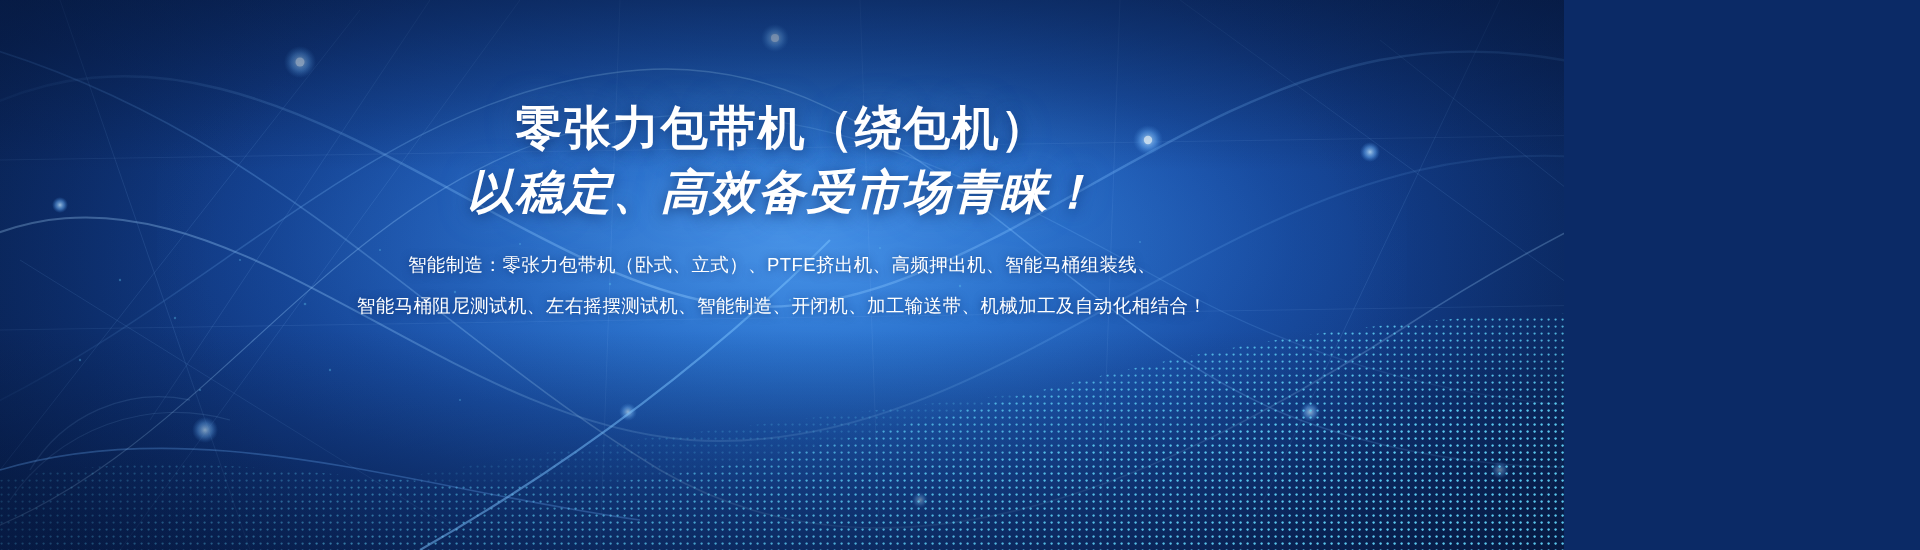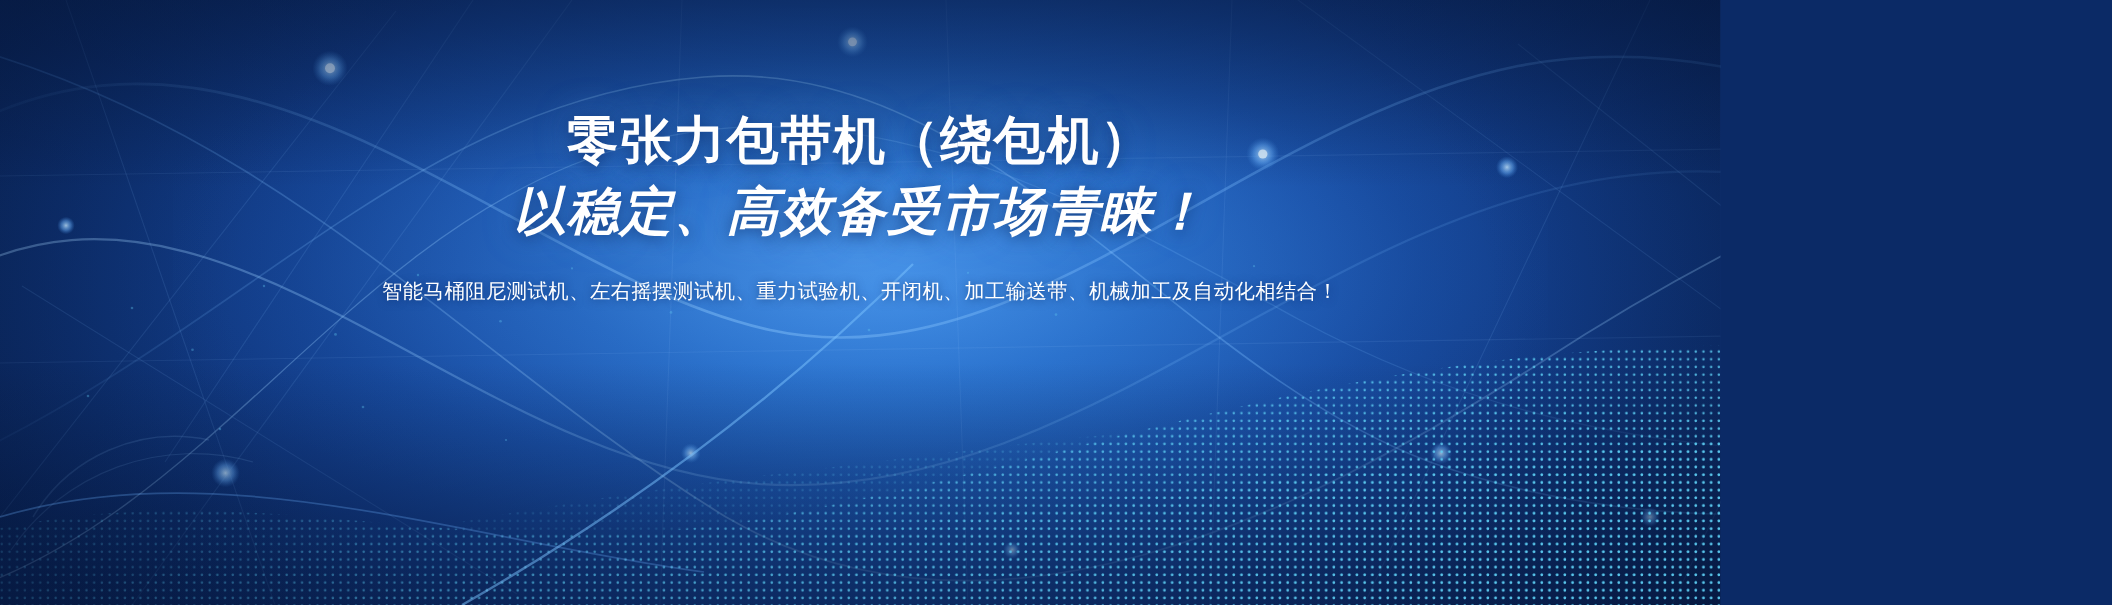--- a/index.html
+++ b/index.html
@@ -232,17 +232,18 @@
 
   <div class="topshade"></div>
   <div class="botshade"></div>
   <div class="vignette"></div>
 
   <div class="content">
     <div class="title-line">零张力包带机（绕包机）</div>
     <div class="title-line second">以稳定、高效备受市场青睐！</div>
 
     <div class="sub-block">
-      <div class="sub-line">智能马桶阻尼测试机、左右摇摆测试机、重力试验机、开闭机、加工输送带、机械加工及自动化相结合！</div>
+      <div class="sub-line">智能制造：零张力包带机（卧式、立式）、PTFE挤出机、高频押出机、智能马桶组装线、</div>
+      <div class="sub-line">智能马桶阻尼测试机、左右摇摆测试机、智能制造、开闭机、加工输送带、机械加工及自动化相结合！</div>
     </div>
   </div>
 
 </div>
 
 </body></html>

